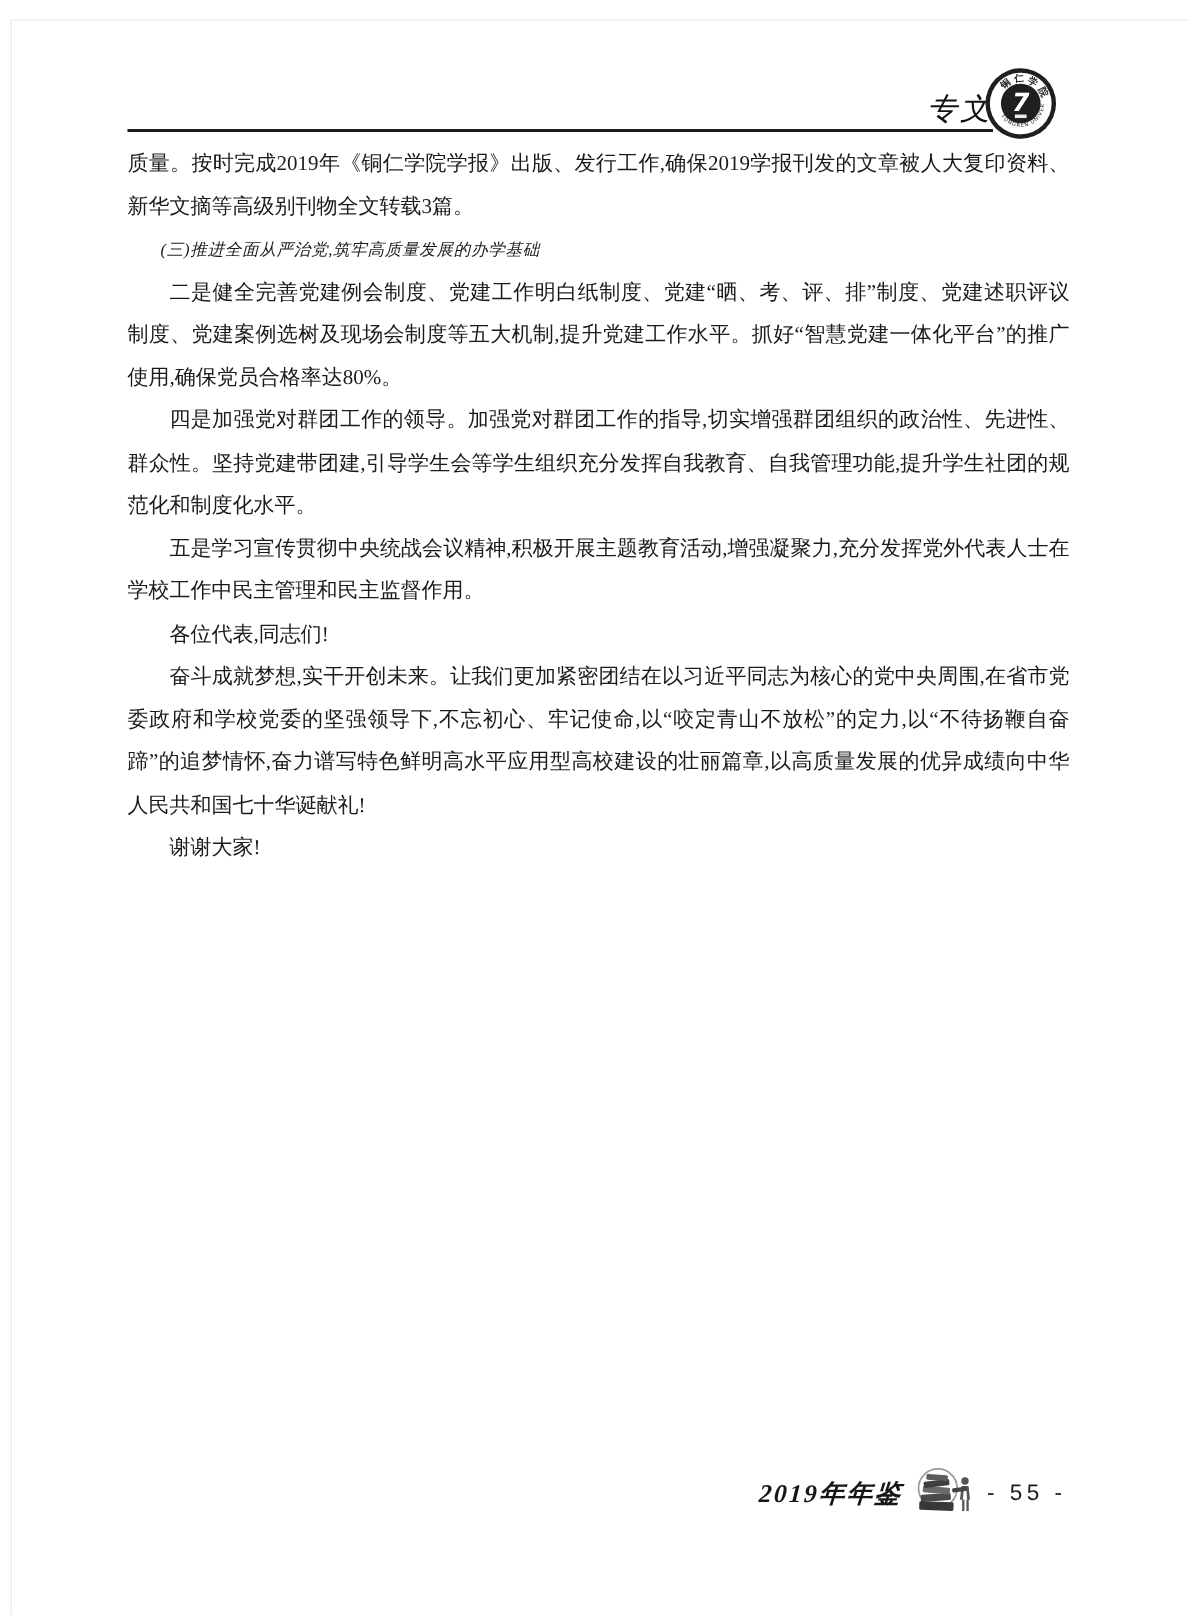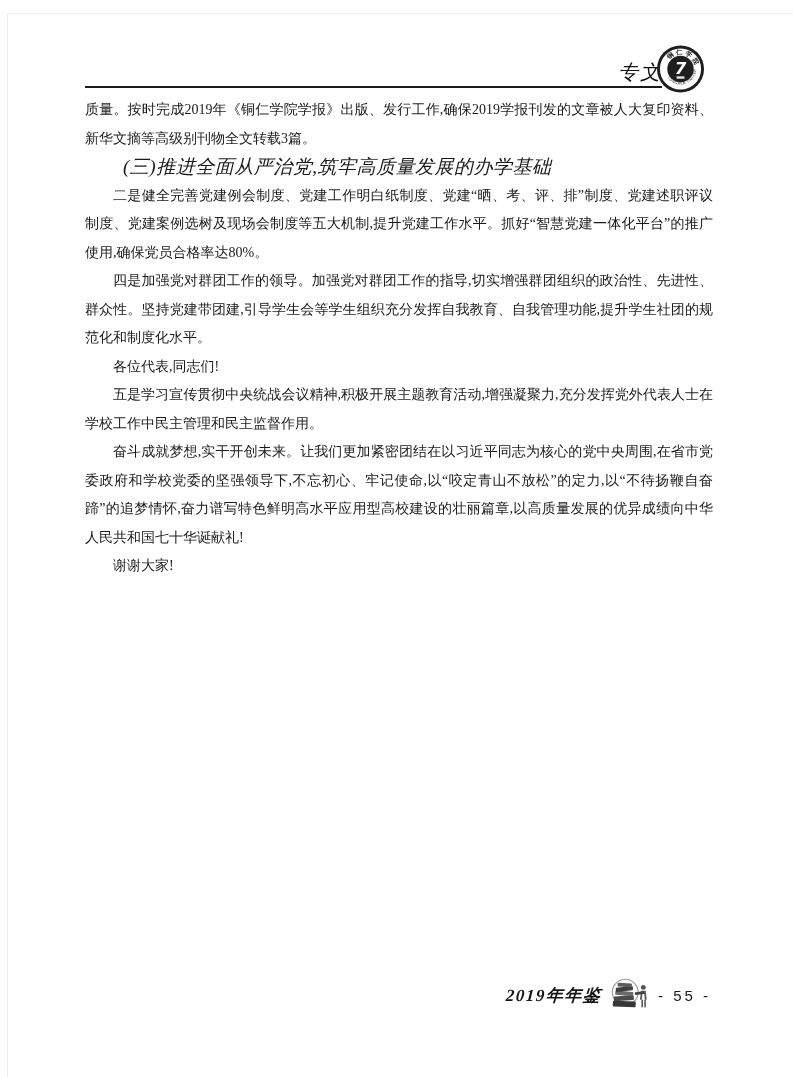--- a/index.html
+++ b/index.html
@@ -35,21 +35,21 @@
   .doc-body{
     position:absolute;left:85px;top:96px;width:628px;
     font-size:14px;line-height:28.5px;
     text-align:justify;
     color:#1a1a1a;
   }
   .doc-body p{margin:0;text-indent:2em;}
   .doc-body p.continuation{text-indent:0;}
   .doc-body p.heading{
     font-style:italic;
-    font-size:19px;
+    font-size:11px;
     letter-spacing:0.5px;
   }
   
   .footer{
     position:absolute;right:82px;top:975px;
     display:flex;align-items:center;
   }
   .yearbook-title{
     font-size:17px;font-weight:bold;font-style:italic;
     letter-spacing:1.5px;color:#161616;
@@ -88,22 +88,22 @@
       <text x="25" y="30" font-size="17" font-weight="bold" font-style="italic" fill="#ffffff" text-anchor="middle" font-family="'DejaVu Sans',sans-serif">7</text>
       <rect x="21" y="32.5" width="8" height="2.4" fill="#ffffff" opacity="0.9"></rect>
     </svg>
   </div>
 
   <div class="doc-body">
     <p class="continuation">质量。按时完成2019年《铜仁学院学报》出版、发行工作,确保2019学报刊发的文章被人大复印资料、新华文摘等高级别刊物全文转载3篇。</p>
     <p class="heading">(三)推进全面从严治党,筑牢高质量发展的办学基础</p>
     <p>二是健全完善党建例会制度、党建工作明白纸制度、党建“晒、考、评、排”制度、党建述职评议制度、党建案例选树及现场会制度等五大机制,提升党建工作水平。抓好“智慧党建一体化平台”的推广使用,确保党员合格率达80%。</p>
     <p>四是加强党对群团工作的领导。加强党对群团工作的指导,切实增强群团组织的政治性、先进性、群众性。坚持党建带团建,引导学生会等学生组织充分发挥自我教育、自我管理功能,提升学生社团的规范化和制度化水平。</p>
+    <p>五是学习宣传贯彻中央统战会议精神,积极开展主题教育活动,增强凝聚力,充分发挥党外代表人士在学校工作中民主管理和民主监督作用。</p>
     <p>各位代表,同志们!</p>
-    <p>五是学习宣传贯彻中央统战会议精神,积极开展主题教育活动,增强凝聚力,充分发挥党外代表人士在学校工作中民主管理和民主监督作用。</p>
     <p>奋斗成就梦想,实干开创未来。让我们更加紧密团结在以习近平同志为核心的党中央周围,在省市党委政府和学校党委的坚强领导下,不忘初心、牢记使命,以“咬定青山不放松”的定力,以“不待扬鞭自奋蹄”的追梦情怀,奋力谱写特色鲜明高水平应用型高校建设的壮丽篇章,以高质量发展的优异成绩向中华人民共和国七十华诞献礼!</p>
     <p>谢谢大家!</p>
   </div>
 
   <div class="footer">
     <span class="yearbook-title">2019年年鉴</span>
     <span class="footer-icon">
       <svg viewBox="0 0 46 42" width="44" height="40">
         <circle cx="18" cy="18" r="13.5" fill="none" stroke="#9a9a9a" stroke-width="1.2"></circle>
 

